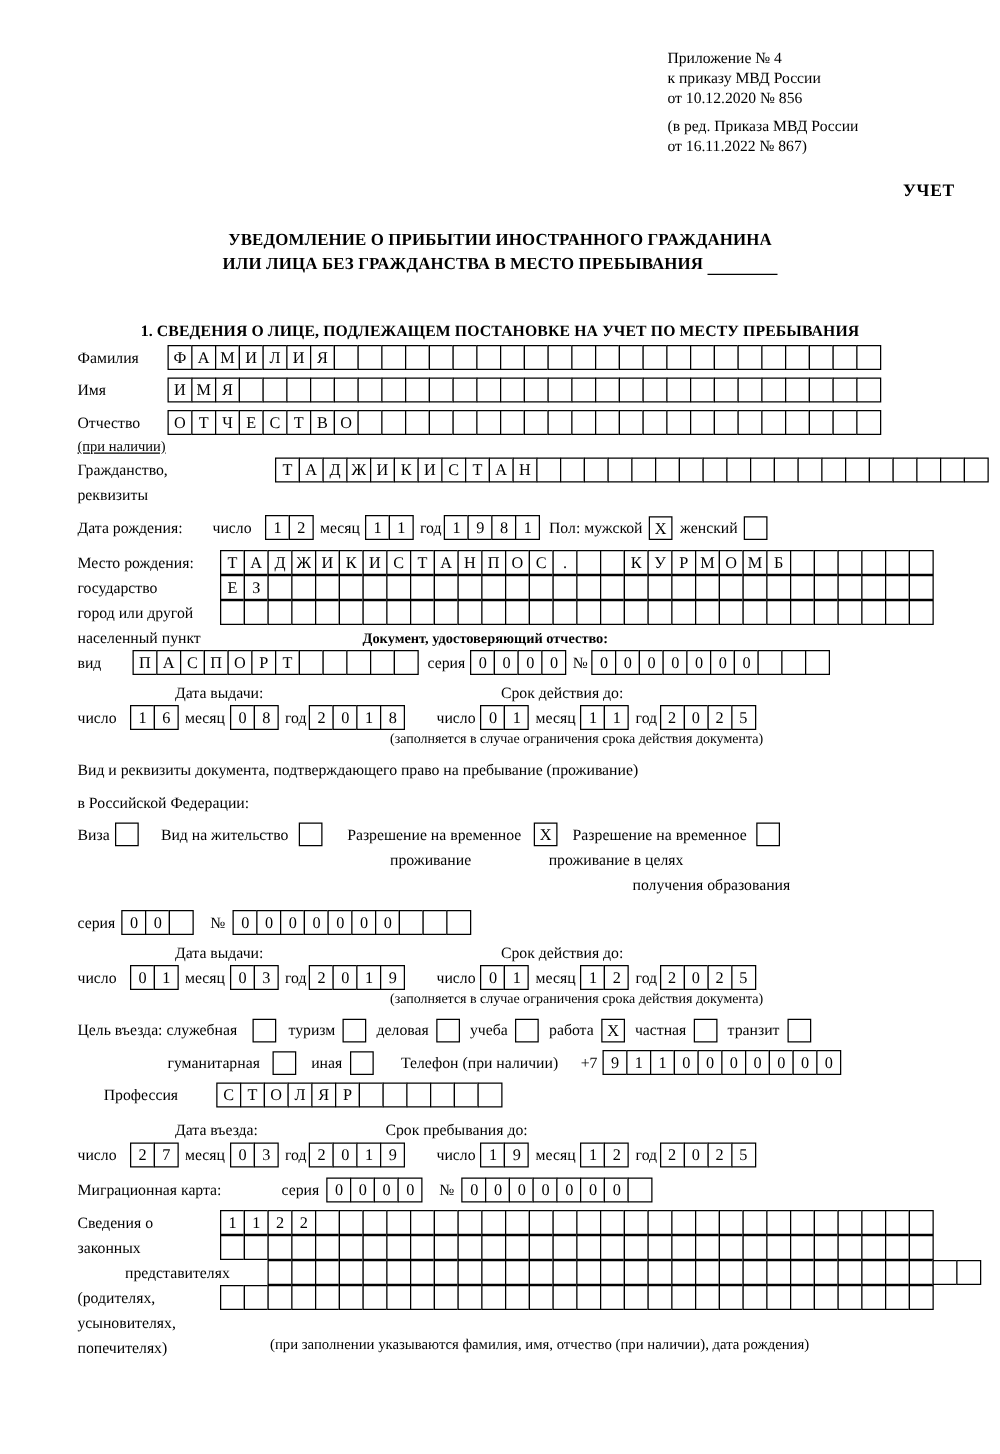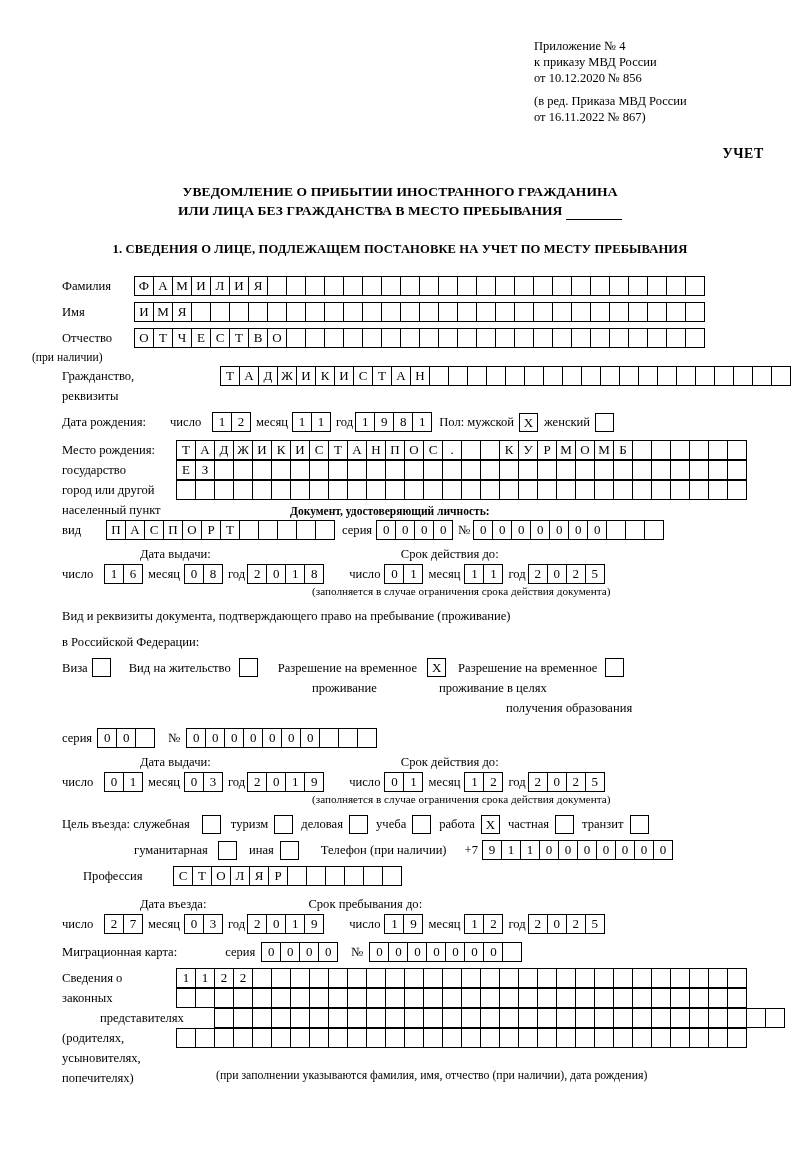--- a/index.html
+++ b/index.html
@@ -60,21 +60,21 @@
   .title .u {
     display: inline-block;
     border-bottom: 1px solid #000;
     width: 56px;
     vertical-align: bottom;
     height: 14px;
   }
 
   .section {
     position: absolute;
-    top: 242px;
+    top: 258px;
     left: 0;
     width: 800px;
     text-align: center;
     font-size: 12.6px;
     font-weight: bold;
     letter-spacing: 0.1px;
   }
 
   
   .body {
@@ -270,21 +270,21 @@
           <div class="bx"></div>
           <div class="bx"></div>
           <div class="bx"></div>
           <div class="bx"></div>
           <div class="bx"></div>
           <div class="bx"></div>
           <div class="bx"></div>
           <div class="bx"></div>
         </div>
     </div>
-    <div class="row" style="padding-left:32px;">
+    <div class="row" style="padding-left:62px;text-decoration:underline;">
       <div class="lbl small" style="width:72px;">(при наличии)</div>
     </div>
 
     <div class="row" style="padding-left:62px; margin-top:-2px;gap:44px;">
       <div class="lbl" style="width:114px;">Гражданство,</div>
       <div class="boxes">
           <div class="bx">Т</div>
           <div class="bx">А</div>
           <div class="bx">Д</div>
           <div class="bx">Ж</div>
@@ -448,21 +448,21 @@
           <div class="bx"></div>
           <div class="bx"></div>
           <div class="bx"></div>
         </div>
     </div>
     <div class="row" style="padding-left:62px;">
       <div class="lbl" style="width:114px;">населенный пункт</div>
     </div>
 
     <div class="row" style="padding-left:290px; margin-top:-16px;">
-      <div class="center-lbl">Документ, удостоверяющий личность:</div>
+      <div class="center-lbl">Документ, удостоверяющий отчество:</div>
     </div>
 
     <div class="row mt2" style="padding-left:62px; align-items:center;">
       <div class="lbl" style="width:44px;">вид</div>
       <div class="boxes">
           <div class="bx">П</div>
           <div class="bx">А</div>
           <div class="bx">С</div>
           <div class="bx">П</div>
           <div class="bx">О</div>

